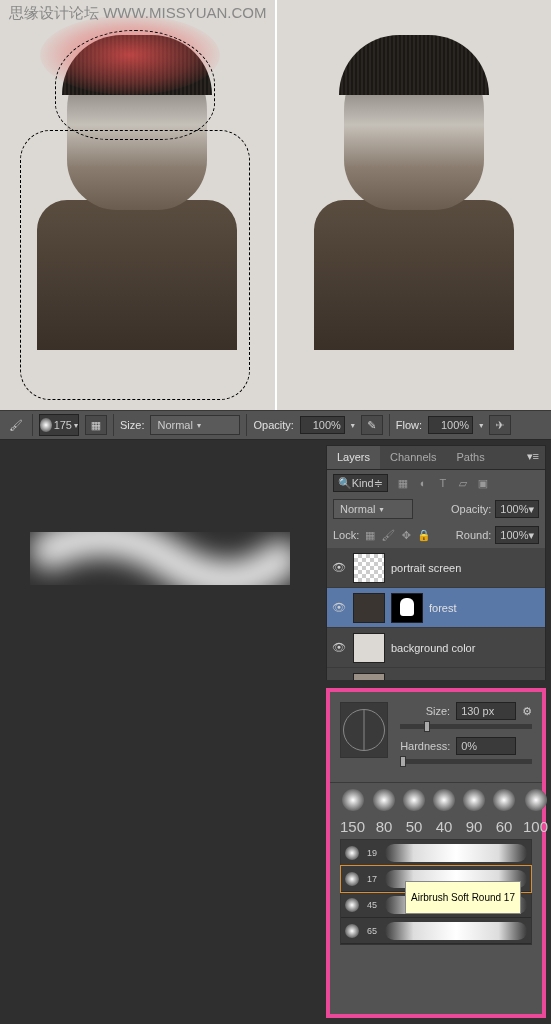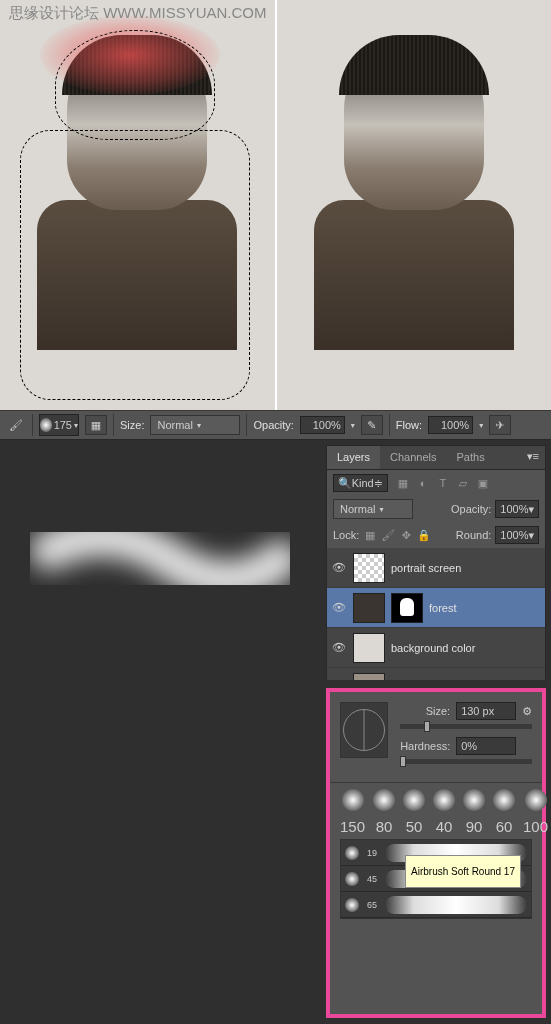--- a/index.html
+++ b/index.html
@@ -256,20 +256,25 @@
             <div class="preset-dot"></div>
             <div class="preset-lbl">100</div>
           </div>
         </div>
       <div class="brush-strokes">
         <div class="stroke-row">
           <div class="preset-dot" style="width:14px;height:14px"></div>
             <div class="stroke-sz">19</div>
             <div class="stroke-prev"></div>
         </div>
+        <div class="stroke-row sel">
+          <div class="preset-dot" style="width:14px;height:14px"></div>
+            <div class="stroke-sz">17</div>
+            <div class="stroke-prev"></div>
+        </div>
         <div class="stroke-row">
           <div class="preset-dot" style="width:14px;height:14px"></div>
             <div class="stroke-sz">45</div>
             <div class="stroke-prev"></div>
         </div>
         <div class="stroke-row">
           <div class="preset-dot" style="width:14px;height:14px"></div>
             <div class="stroke-sz">65</div>
             <div class="stroke-prev"></div>
         </div>

